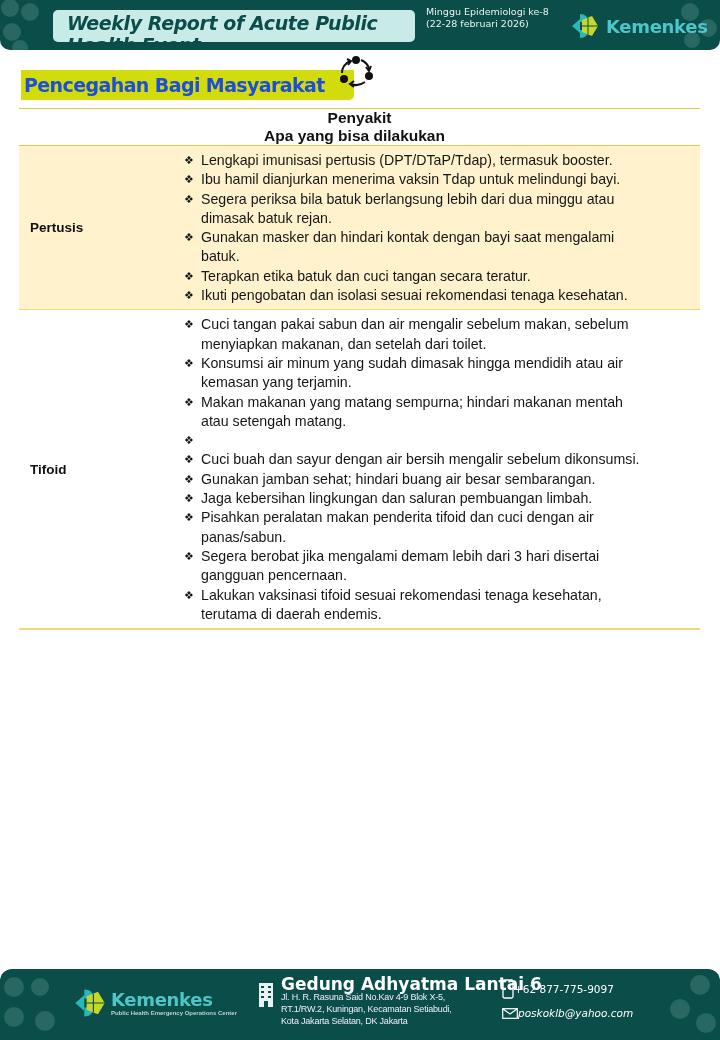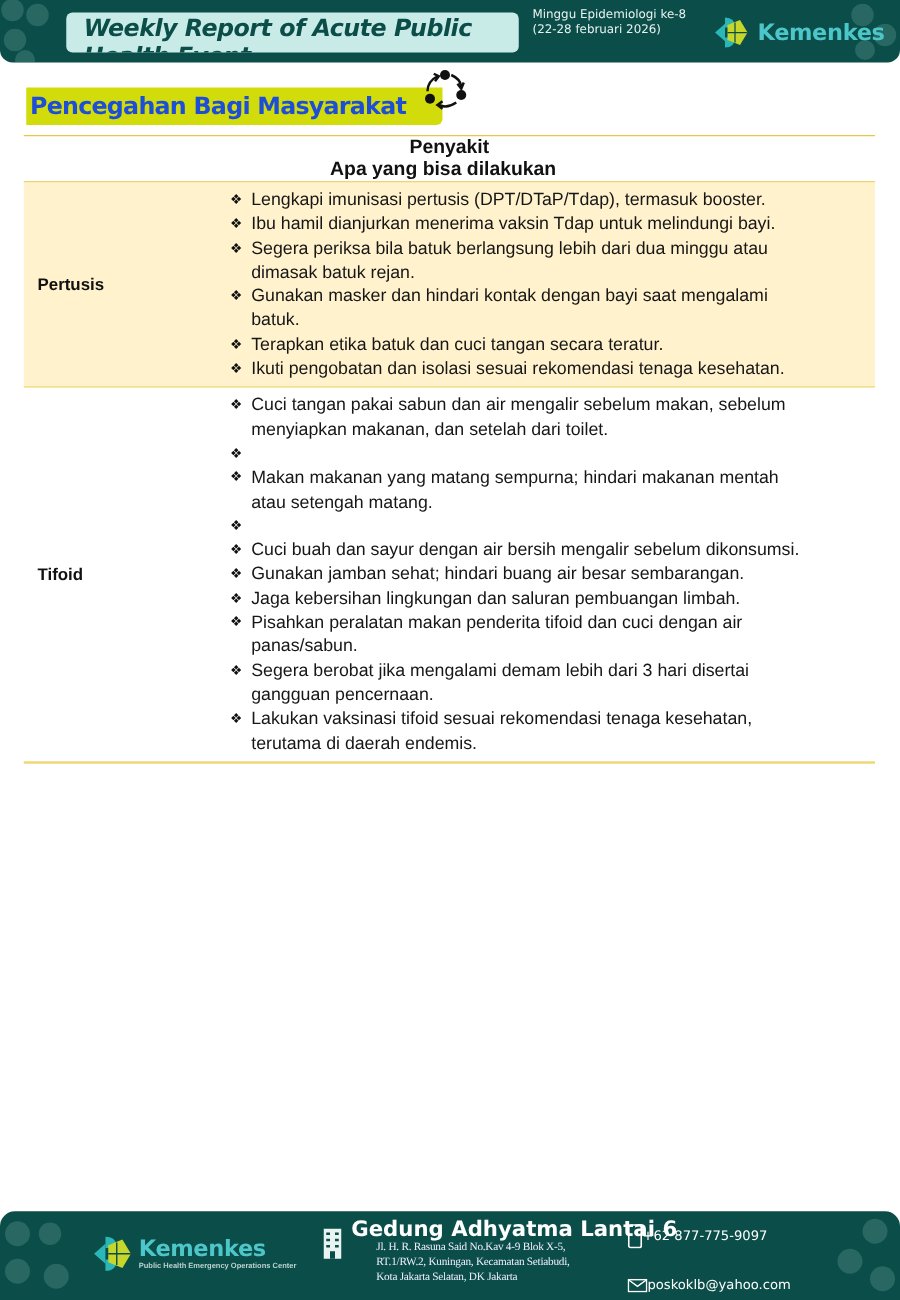--- a/index.html
+++ b/index.html
@@ -36,24 +36,24 @@
 
     
     .footer { position: absolute; left: 0; top: 969px; width: 720px; height: 71px; background: #0b4d48; border-radius: 12px 12px 0 0; overflow: hidden; color: #fff; }
     .f-brand { position: absolute; left: 73px; top: 16px; display: flex; align-items: center; }
     .f-brand-text { margin-left: 4px; }
     .f-brand-name { font-family: "DejaVu Sans", sans-serif; font-weight: bold; font-size: 18px; color: #4cc6c8; line-height: 20px; letter-spacing: -0.3px; }
     .f-brand-sub { font-size: 6px; color: #b9d3d0; font-weight: bold; white-space: nowrap; }
     .addr { position: absolute; left: 258px; top: 9px; display: flex; }
     .addr-text { margin-left: 7px; }
     .addr-title { font-family: "DejaVu Sans", sans-serif; font-weight: bold; font-size: 17px; line-height: 13px; }
-    .addr-line { font-family: Liberation Serif, serif; font-size: 9px; line-height: 12px; color: #eef; letter-spacing: -0.2px; margin-left: 20px; }
+    .addr-line { font-family: Liberation Sans, sans-serif; font-size: 9px; line-height: 12px; color: #eef; letter-spacing: -0.2px; }
     .contact { position: absolute; left: 502px; font-family: "DejaVu Sans", sans-serif; font-size: 10.5px; display: flex; align-items: center; }
     .contact.phone { top: 10px; }
-    .contact.mail { top: 53px; }
+    .contact.mail { top: 38px; font-style: italic; }
     .contact span.txt { margin-left: 0; }
   </style>
 </head>
 <body>
 
 <div class="header">
   <svg class="pattern" style="left:0;top:0" width="45" height="50" viewBox="0 0 45 50">
     <g fill="#5f9994">
       <circle cx="10" cy="8" r="9"></circle>
         <circle cx="30" cy="12" r="9"></circle>
@@ -158,20 +158,24 @@
     <div class="cell-actions" id="actions-1">
         <div class="item">
           <span class="bullet">❖</span>
           <div>
             <div>Cuci tangan pakai sabun dan air mengalir sebelum makan, sebelum</div>
             <div>menyiapkan makanan, dan setelah dari toilet.</div>
           </div>
         </div>
         <div class="item">
           <span class="bullet">❖</span>
+          <div>
+            <div>Konsumsi air minum yang sudah dimasak hingga mendidih atau air</div>
+            <div>kemasan yang terjamin.</div>
+          </div>
         </div>
         <div class="item">
           <span class="bullet">❖</span>
           <div>
             <div>Makan makanan yang matang sempurna; hindari makanan mentah</div>
             <div>atau setengah matang.</div>
           </div>
         </div>
         <div class="item">
           <span class="bullet">❖</span>

